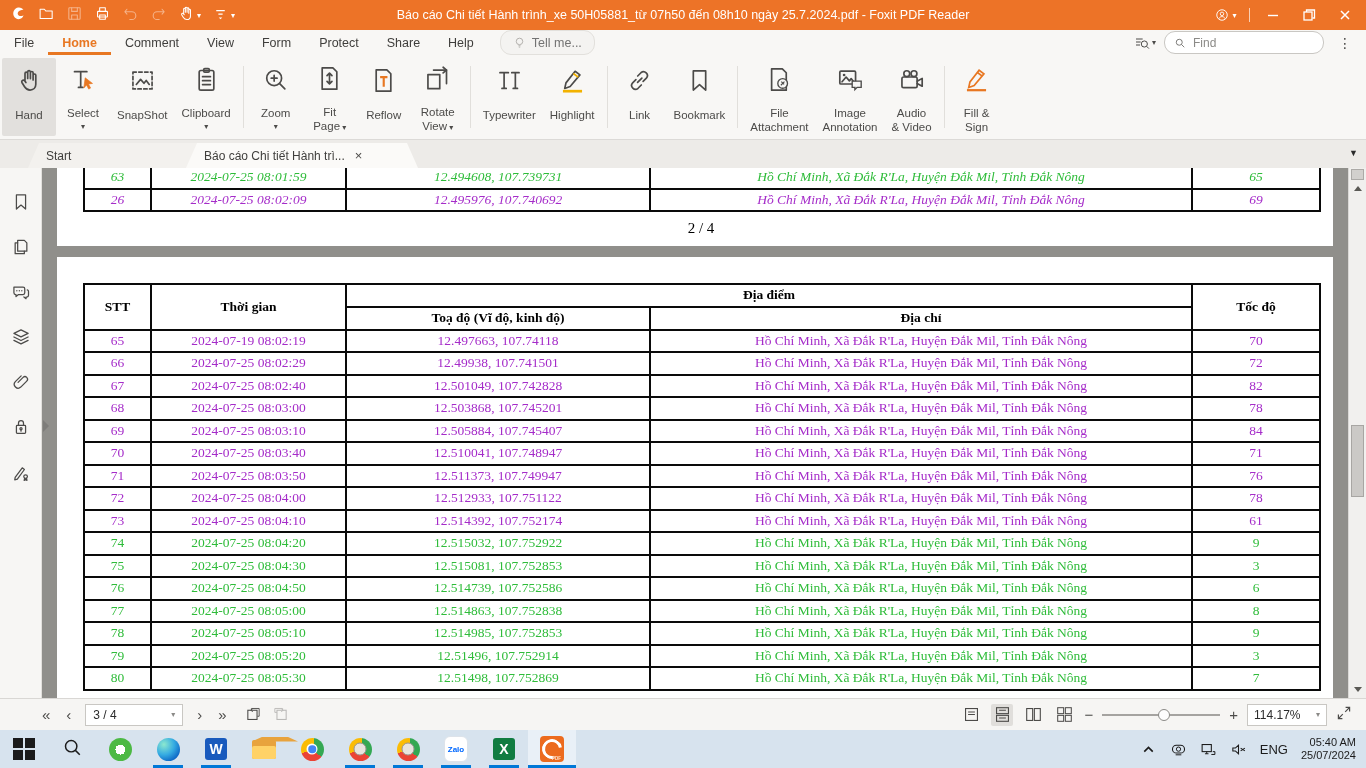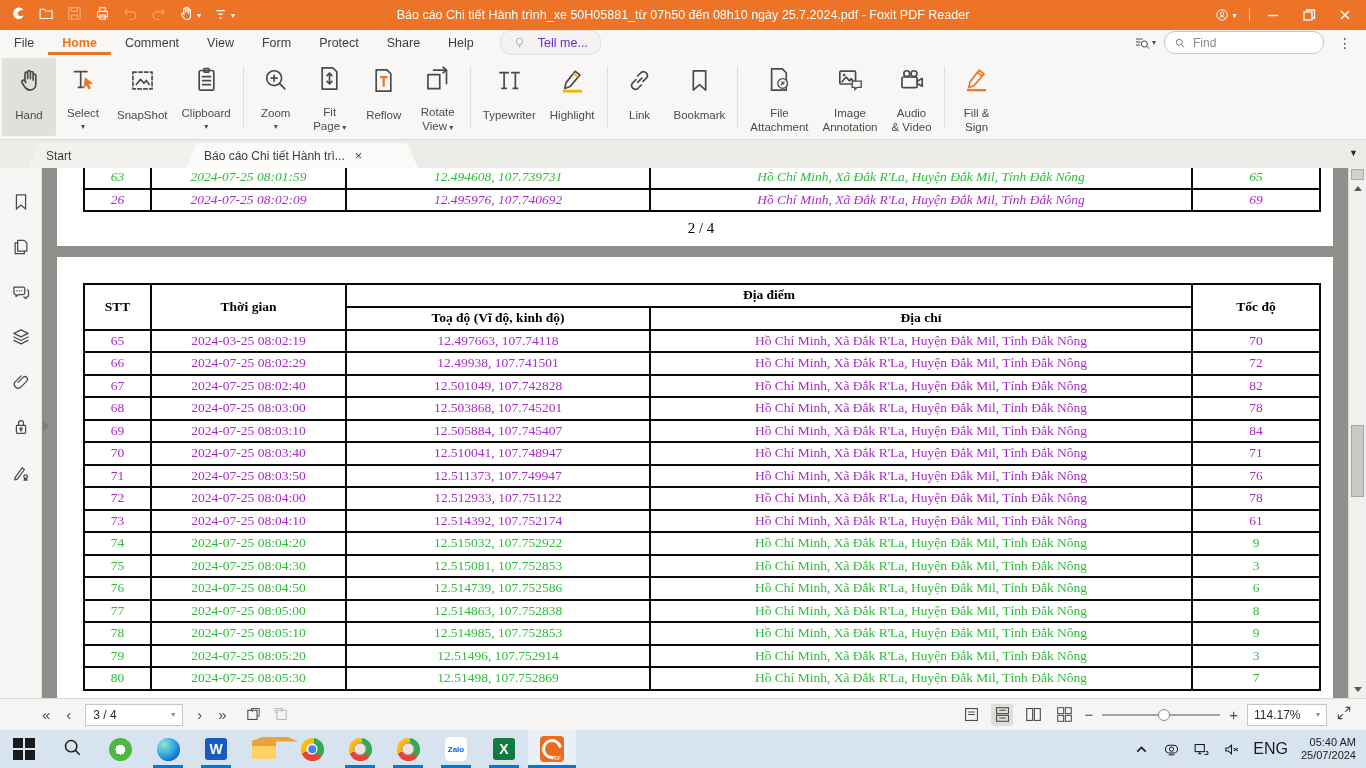--- a/index.html
+++ b/index.html
@@ -17,22 +17,22 @@
   .title-text{position:absolute;left:50%;transform:translateX(-50%);font-size:12.5px;white-space:nowrap;color:#fff;}
   .win-controls{margin-left:auto;display:flex;align-items:center;gap:2px;padding-right:4px;height:100%;}
   .win-btn{width:34px;height:30px;display:flex;align-items:center;justify-content:center;}
   .win-divider{width:1px;height:14px;background:rgba(255,255,255,.65);margin:0 4px;}
   .win-controls svg{width:14px;height:14px;}
   
   .menubar{position:absolute;top:30px;left:0;width:1366px;height:25px;background:#F8F7F5;
            display:flex;align-items:center;font-size:12.5px;color:#3F3E3C;}
   .menu-item{padding:0 14px;height:25px;display:flex;align-items:center;cursor:default;}
   .menu-item.active{color:var(--accent);font-weight:bold;box-shadow:inset 0 -3px 0 var(--accent);}
-  .tellme{display:flex;align-items:center;gap:12px;margin-left:12px;padding:2px 12px;height:19px;
-          border:1px solid #E2E0DC;border-radius:11px;background:#F4F3F1;color:#6d28d9;}
+  .tellme{display:flex;align-items:center;gap:6px;margin-left:12px;padding:2px 12px;height:19px;
+          border:1px solid #E2E0DC;border-radius:11px;background:#F4F3F1;color:#737373;}
   .tellme svg{width:13px;height:13px;}
   .menubar-right{margin-left:auto;display:flex;align-items:center;gap:8px;padding-right:8px;}
   .advfind{display:flex;align-items:center;color:#4C4B49;}
   .advfind svg{width:16px;height:16px;}
   .advfind .caret{font-size:8px;color:#4C4B49;margin-left:2px;}
   .findbox{display:flex;align-items:center;gap:5px;width:140px;height:21px;background:#fff;
            border:1px solid #C9C7C3;border-radius:11px;padding:0 9px;}
   .findbox svg{width:12px;height:12px;color:#6F6E6B;flex:none;}
   .findbox input{border:none;outline:none;width:100%;font-size:12px;color:#3F3E3C;background:transparent;}
   .findbox input::placeholder{color:#8B8A87;}
@@ -109,21 +109,21 @@
            border:1px solid #C9C7C3;padding:0 6px;font-size:12px;color:#2B2B2B;}
   .fitico svg{width:16px;height:16px;color:#4C4B49;}
   
   .taskbar{position:absolute;top:730px;left:0;width:1366px;height:38px;background:#D7E3EE;display:flex;align-items:center;}
   .tb-app{width:48px;height:38px;display:flex;align-items:center;justify-content:center;position:relative;flex:none;}
   .tb-app.running::after{content:"";position:absolute;bottom:0;left:9px;right:9px;height:3px;background:var(--task-accent);}
   .tb-app.active{background:#E9F0F7;}
   .tb-app.active::after{content:"";position:absolute;bottom:0;left:0;right:0;height:3px;background:var(--task-accent);}
   .tray{margin-left:auto;display:flex;align-items:center;gap:13px;padding-right:10px;color:#1B1B1B;}
   .tray svg{width:17px;height:17px;color:#1B1B1B;}
-  .tray-lang{font-size:16px;}
+  .tray-lang{font-size:13px;}
   .clock{text-align:right;font-size:11px;line-height:13.5px;color:#1B1B1B;}
   
   .ic-box{width:24px;height:24px;display:flex;align-items:center;justify-content:center;}
   .ic-start{display:grid;grid-template-columns:10px 10px;grid-template-rows:10px 10px;gap:2px;}
   .ic-start i{background:#1B1B1B;}
   .ic-coccoc{width:23px;height:23px;border-radius:50%;background:radial-gradient(circle,#fff 0 5px,#4CB944 5px);}
   .ic-edge{width:23px;height:23px;border-radius:50%;background:radial-gradient(circle at 30% 28%,#8CE8CF,#35ABE2 45%,#0B63C4 80%);}
   .ic-word{width:22px;height:22px;border-radius:3px;background:#185ABD;color:#fff;font-weight:bold;font-size:14px;
            display:flex;align-items:center;justify-content:center;}
   .ic-excel{width:22px;height:22px;border-radius:3px;background:#107C41;color:#fff;font-weight:bold;font-size:14px;
@@ -523,21 +523,21 @@
           <th rowspan="2">Tốc độ</th>
         </tr>
         <tr>
           <th>Toạ độ (Vĩ độ, kinh độ)</th>
           <th>Địa chỉ</th>
         </tr>
       </thead>
       <tbody id="t3-body">
           <tr class="purple">
             <td>65</td>
-            <td>2024-03-25 08:02:19</td>
+            <td>2024-07-19 08:02:19</td>
             <td>12.497663, 107.74118</td>
             <td class="left">Hồ Chí Minh, Xã Đắk R'La, Huyện Đắk Mil, Tỉnh Đắk Nông</td>
             <td class="right">70</td>
           </tr>
           <tr class="purple">
             <td>66</td>
             <td>2024-07-25 08:02:29</td>
             <td>12.49938, 107.741501</td>
             <td class="left">Hồ Chí Minh, Xã Đắk R'La, Huyện Đắk Mil, Tỉnh Đắk Nông</td>
             <td class="right">72</td>

